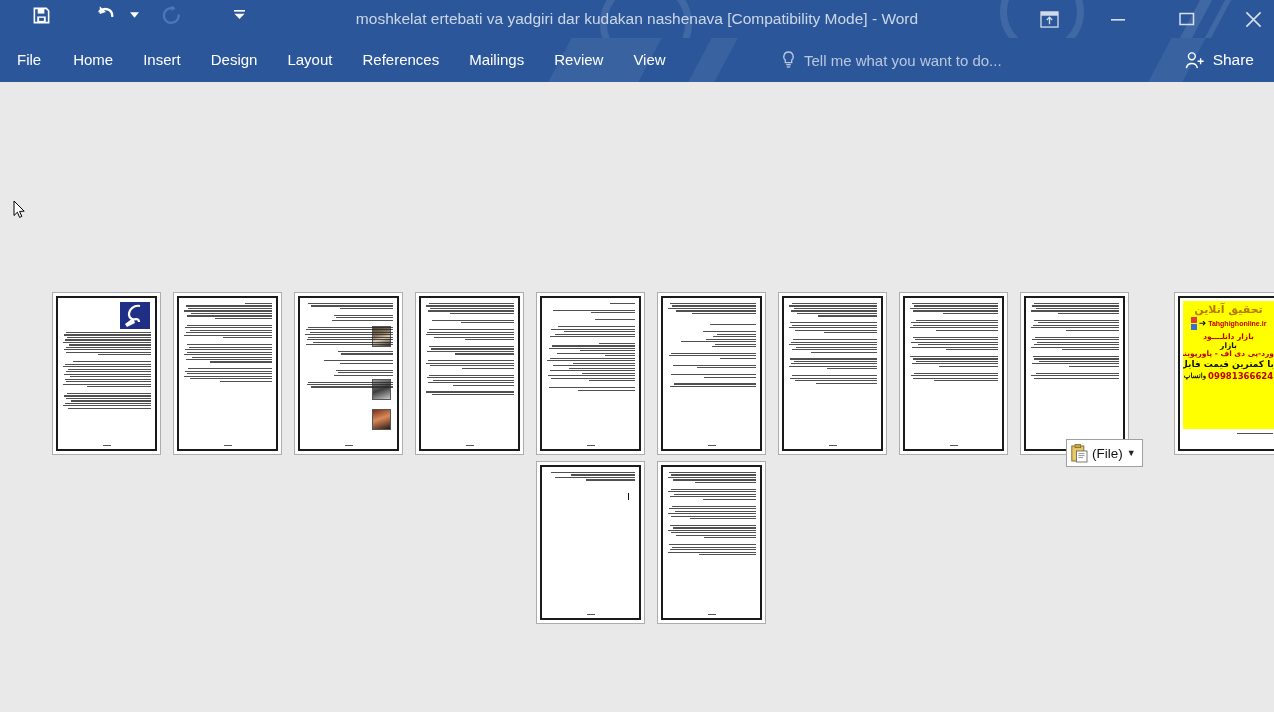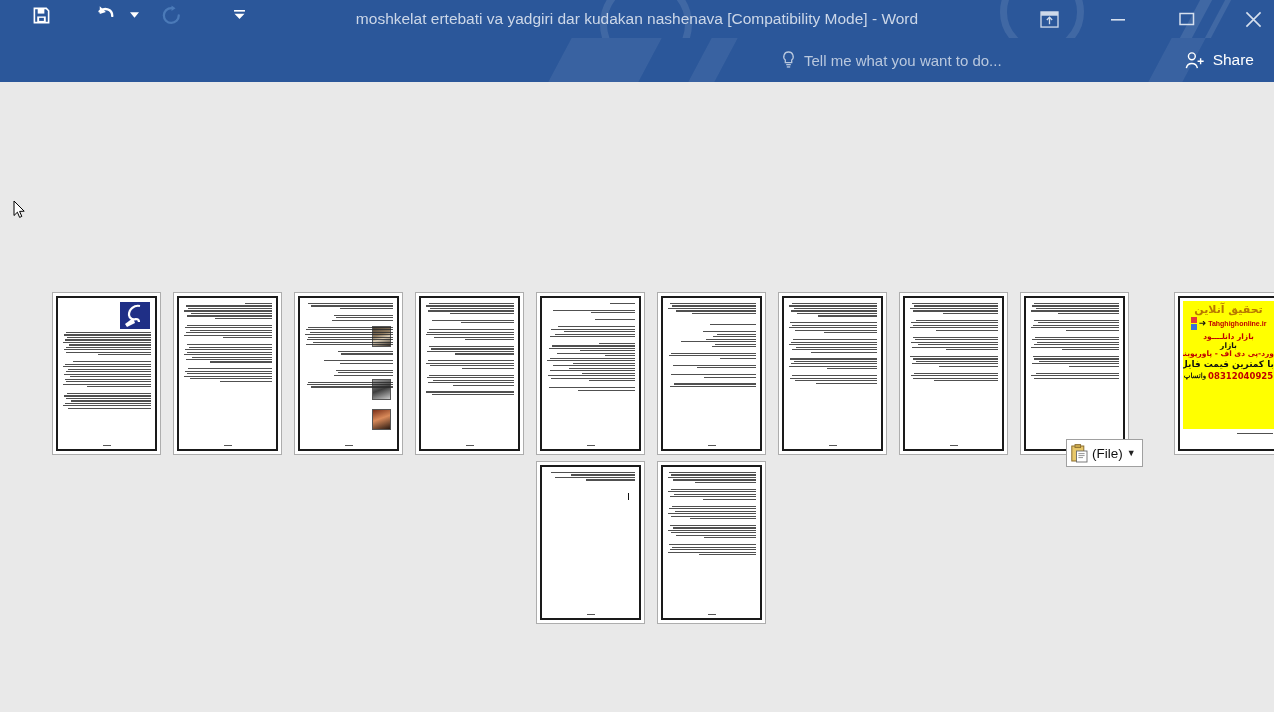--- a/index.html
+++ b/index.html
@@ -287,20 +287,31 @@
       <path d="M1.5 1.5 L16.5 16.5 M16.5 1.5 L1.5 16.5" stroke="#d6e0ee" stroke-width="1.7"></path>
     </svg>
   </div>
 </div>
 
 <div id="ribbon-tabs">
   <div class="rt-deco" style="left:560px;top:0;width:90px;height:44px;"></div>
   <div class="rt-deco" style="left:700px;top:0;width:26px;height:44px;"></div>
   <div class="rt-deco" style="left:1160px;top:0;width:34px;height:44px;"></div>
 
+  <div id="tabs-list">
+    <div class="tab filetab">File</div>
+    <div class="tab">Home</div>
+    <div class="tab">Insert</div>
+    <div class="tab">Design</div>
+    <div class="tab">Layout</div>
+    <div class="tab">References</div>
+    <div class="tab">Mailings</div>
+    <div class="tab">Review</div>
+    <div class="tab">View</div>
+  </div>
 
   <div id="share-button">
     <span style="display:flex;">
       <svg width="20" height="19" viewBox="0 0 21 20">
         <circle cx="7.2" cy="5.6" r="3.6" fill="none" stroke="#ffffff" stroke-width="1.5"></circle>
         <path d="M1.4 18 A5.9 5.9 0 0 1 13 18" fill="none" stroke="#ffffff" stroke-width="1.5"></path>
         <path d="M16.4 7.5 L16.4 14 M13.2 10.7 L19.6 10.7" stroke="#ffffff" stroke-width="1.5"></path>
       </svg>
     </span>
     <span id="share-label">Share</span>
@@ -734,21 +745,21 @@
             </div>
             <span id="ad-arrow">➜</span>
             <span id="ad-site">Tahghighonline.ir</span>
           </div>
           <div class="ad-line" id="ad-sub1">بازار دانلــــود</div>
           <div class="ad-line" id="ad-sub2">بازار</div>
           <div class="ad-line" id="ad-sub3">ورد-پی دی اف - پاورپوینت</div>
           <div class="ad-line" id="ad-sub4">با کمترین قیمت فایل</div>
           <div id="ad-phone-row">
             <span id="ad-whatsapp">واتساپ</span>
-            <span id="ad-phone">08312040925</span>
+            <span id="ad-phone">09981366624</span>
           </div>
         </div>
         <div class="page-body" style="top:135px;bottom:4px;">
           <div class="tline" style="width:40%"></div>
         </div>
       </div>
     </div>
 
     <div class="page" style="left:484px;top:169px;">
       <div class="page-inner">

